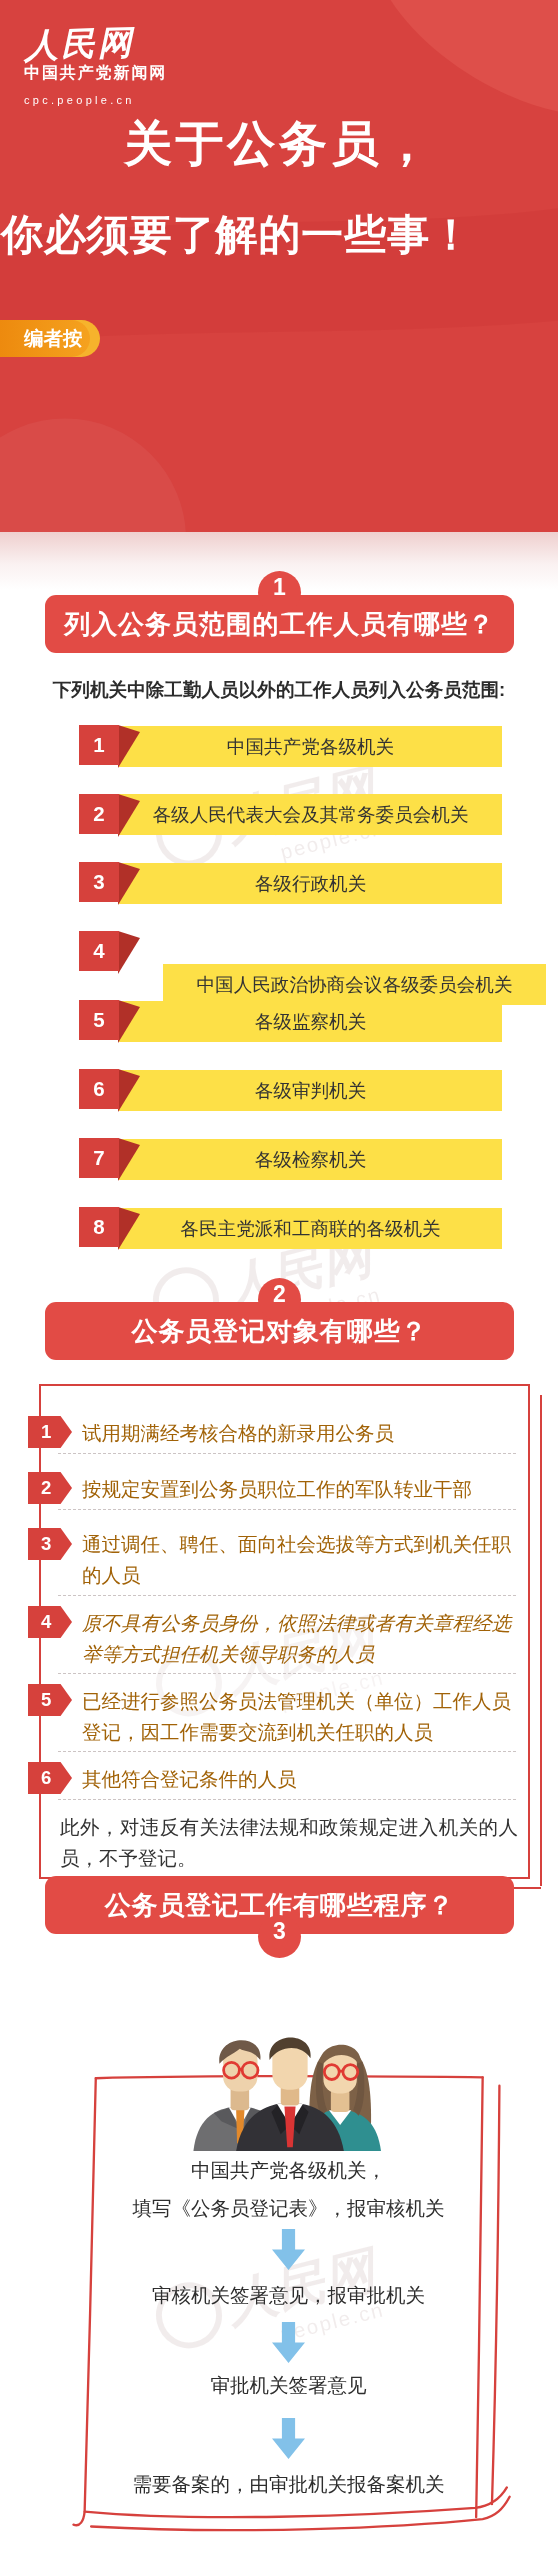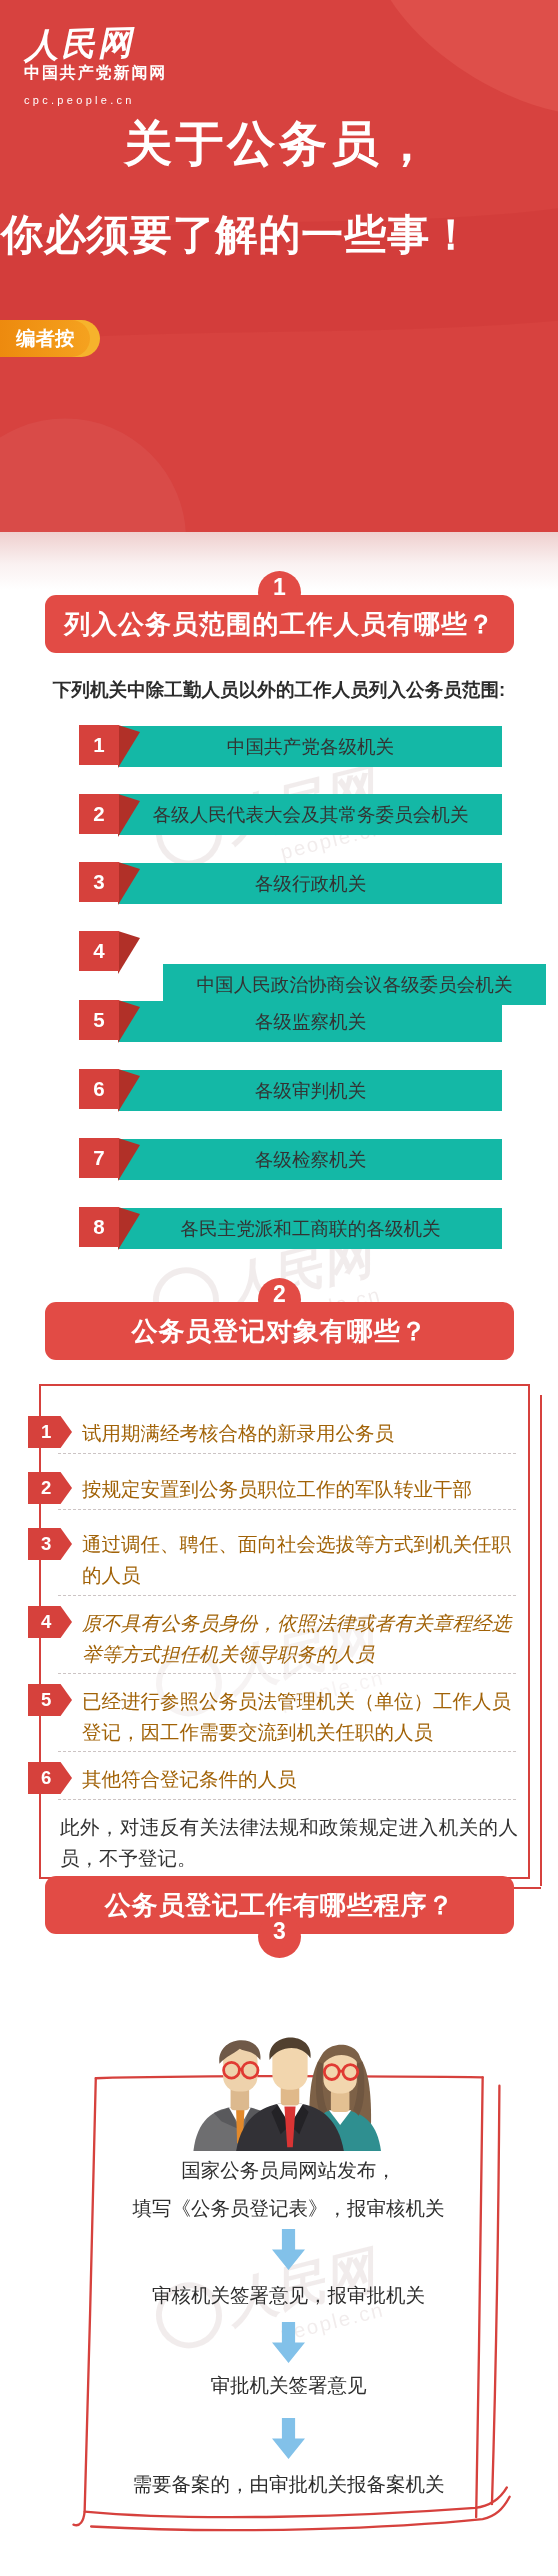--- a/index.html
+++ b/index.html
@@ -13,38 +13,38 @@
   .logo-name{display:block;font-size:16px;font-weight:900;letter-spacing:1.9px;margin-top:4.7px;}
   .logo-domain{display:block;font-size:11px;font-weight:400;letter-spacing:3.3px;margin-top:14px;}
   .title1{position:absolute;left:0;top:112px;width:558px;text-align:center;color:#fff;
           font-size:48px;font-weight:900;letter-spacing:3.7px;}
   .title2{position:absolute;left:0;top:207px;width:474px;text-align:center;color:#fff;
           font-size:42px;font-weight:900;letter-spacing:0.9px;}
   .ed-badge{position:absolute;left:0;top:320px;width:100px;height:37px;background:#f6b32c;
             border-radius:0 18.6px 18.6px 0;}
   .ed-badge-inner{position:absolute;left:0;top:0;width:90px;height:37px;box-sizing:border-box;
             background:linear-gradient(90deg,#ed8a0e,#f5a21f);border-radius:0 18.6px 18.6px 0;
-            color:#fff;font-size:19.5px;font-weight:800;line-height:37px;padding-left:16px;}
+            color:#fff;font-size:19.5px;font-weight:800;line-height:37px;padding-left:24px;}
   .ed-note{position:absolute;left:26px;top:380px;width:506px;color:#fff;font-size:17.7px;
            line-height:27px;text-align:justify;text-indent:2em;font-weight:500;}
   .fade{position:absolute;left:0;top:532px;width:558px;height:58px;
         background:linear-gradient(180deg,#efcfce 0%,#faf1f1 55%,#ffffff 100%);}
 
   
   .sec-circle{position:absolute;left:258px;width:43px;height:43px;border-radius:50%;background:#e24b45;
               color:#fff;font-size:23px;font-weight:900;text-align:center;line-height:33px;}
   .sec-bar{position:absolute;left:45px;width:469px;height:58px;background:#e24b45;border-radius:11px;
            color:#fff;display:flex;align-items:center;justify-content:center;
            font-size:26px;font-weight:900;letter-spacing:0.9px;}
 
   .intro{position:absolute;left:0;top:677px;width:558px;text-align:center;
          font-size:18.6px;font-weight:600;color:#2c2c2c;}
 
   
-  .row-bar{position:absolute;left:119px;width:383px;height:41px;background:#14b8a6;color:#333;
+  .row-bar{position:absolute;left:119px;width:383px;height:41px;background:#fde047;color:#333;
            font-size:18.6px;font-weight:500;display:flex;align-items:center;justify-content:center;}
   .row-fold{position:absolute;left:118px;width:22px;height:43px;background:#b13028;
             clip-path:polygon(0 0,100% 16%,0 100%);}
   .row-num{position:absolute;left:79px;width:40px;height:40px;background:#d6413c;color:#fff;
            font-size:20.5px;font-weight:800;text-align:center;line-height:40px;}
 
   
   .box2{position:absolute;left:39px;top:1384px;width:491px;height:495px;box-sizing:border-box;
         border:2.8px solid #d6413d;}
   .box2-right{position:absolute;left:540px;top:1395px;height:491px;width:0;border-left:2.8px solid #d6413d;}
@@ -244,21 +244,21 @@
       <path d="M102,89 L116,112 L130,89 Z" fill="#ffffff"></path>
       <path d="M110,92 L122,92 L119,136 L113,136 Z" fill="#d93434"></path>
       <rect x="106" y="64" width="20" height="27" rx="4" fill="#e0b98a"></rect>
       <rect x="97" y="22" width="38" height="52" rx="16" fill="#f2d6ae"></rect>
       <path d="M94,42 C90,10 142,10 138,40 C128,24 104,26 94,42 Z" fill="#51402f"></path>
     </g>
   </svg>
 
   <div>
     <div class="step" style="top:2156px;">
-      <div>国家公务员局网站发布，</div>
+      <div>中国共产党各级机关，</div>
       <div style="margin-top:10.2px;">填写《公务员登记表》，报审核机关</div>
     </div>
     <div class="flow-arrow" style="top:2229px;"></div>
     <div class="step" style="top:2281px;">审核机关签署意见，报审批机关</div>
     <div class="flow-arrow" style="top:2322px;"></div>
     <div class="step" style="top:2371px;">审批机关签署意见</div>
     <div class="flow-arrow" style="top:2418px;"></div>
     <div class="step" style="top:2470px;">需要备案的，由审批机关报备案机关</div>
   </div>
 

